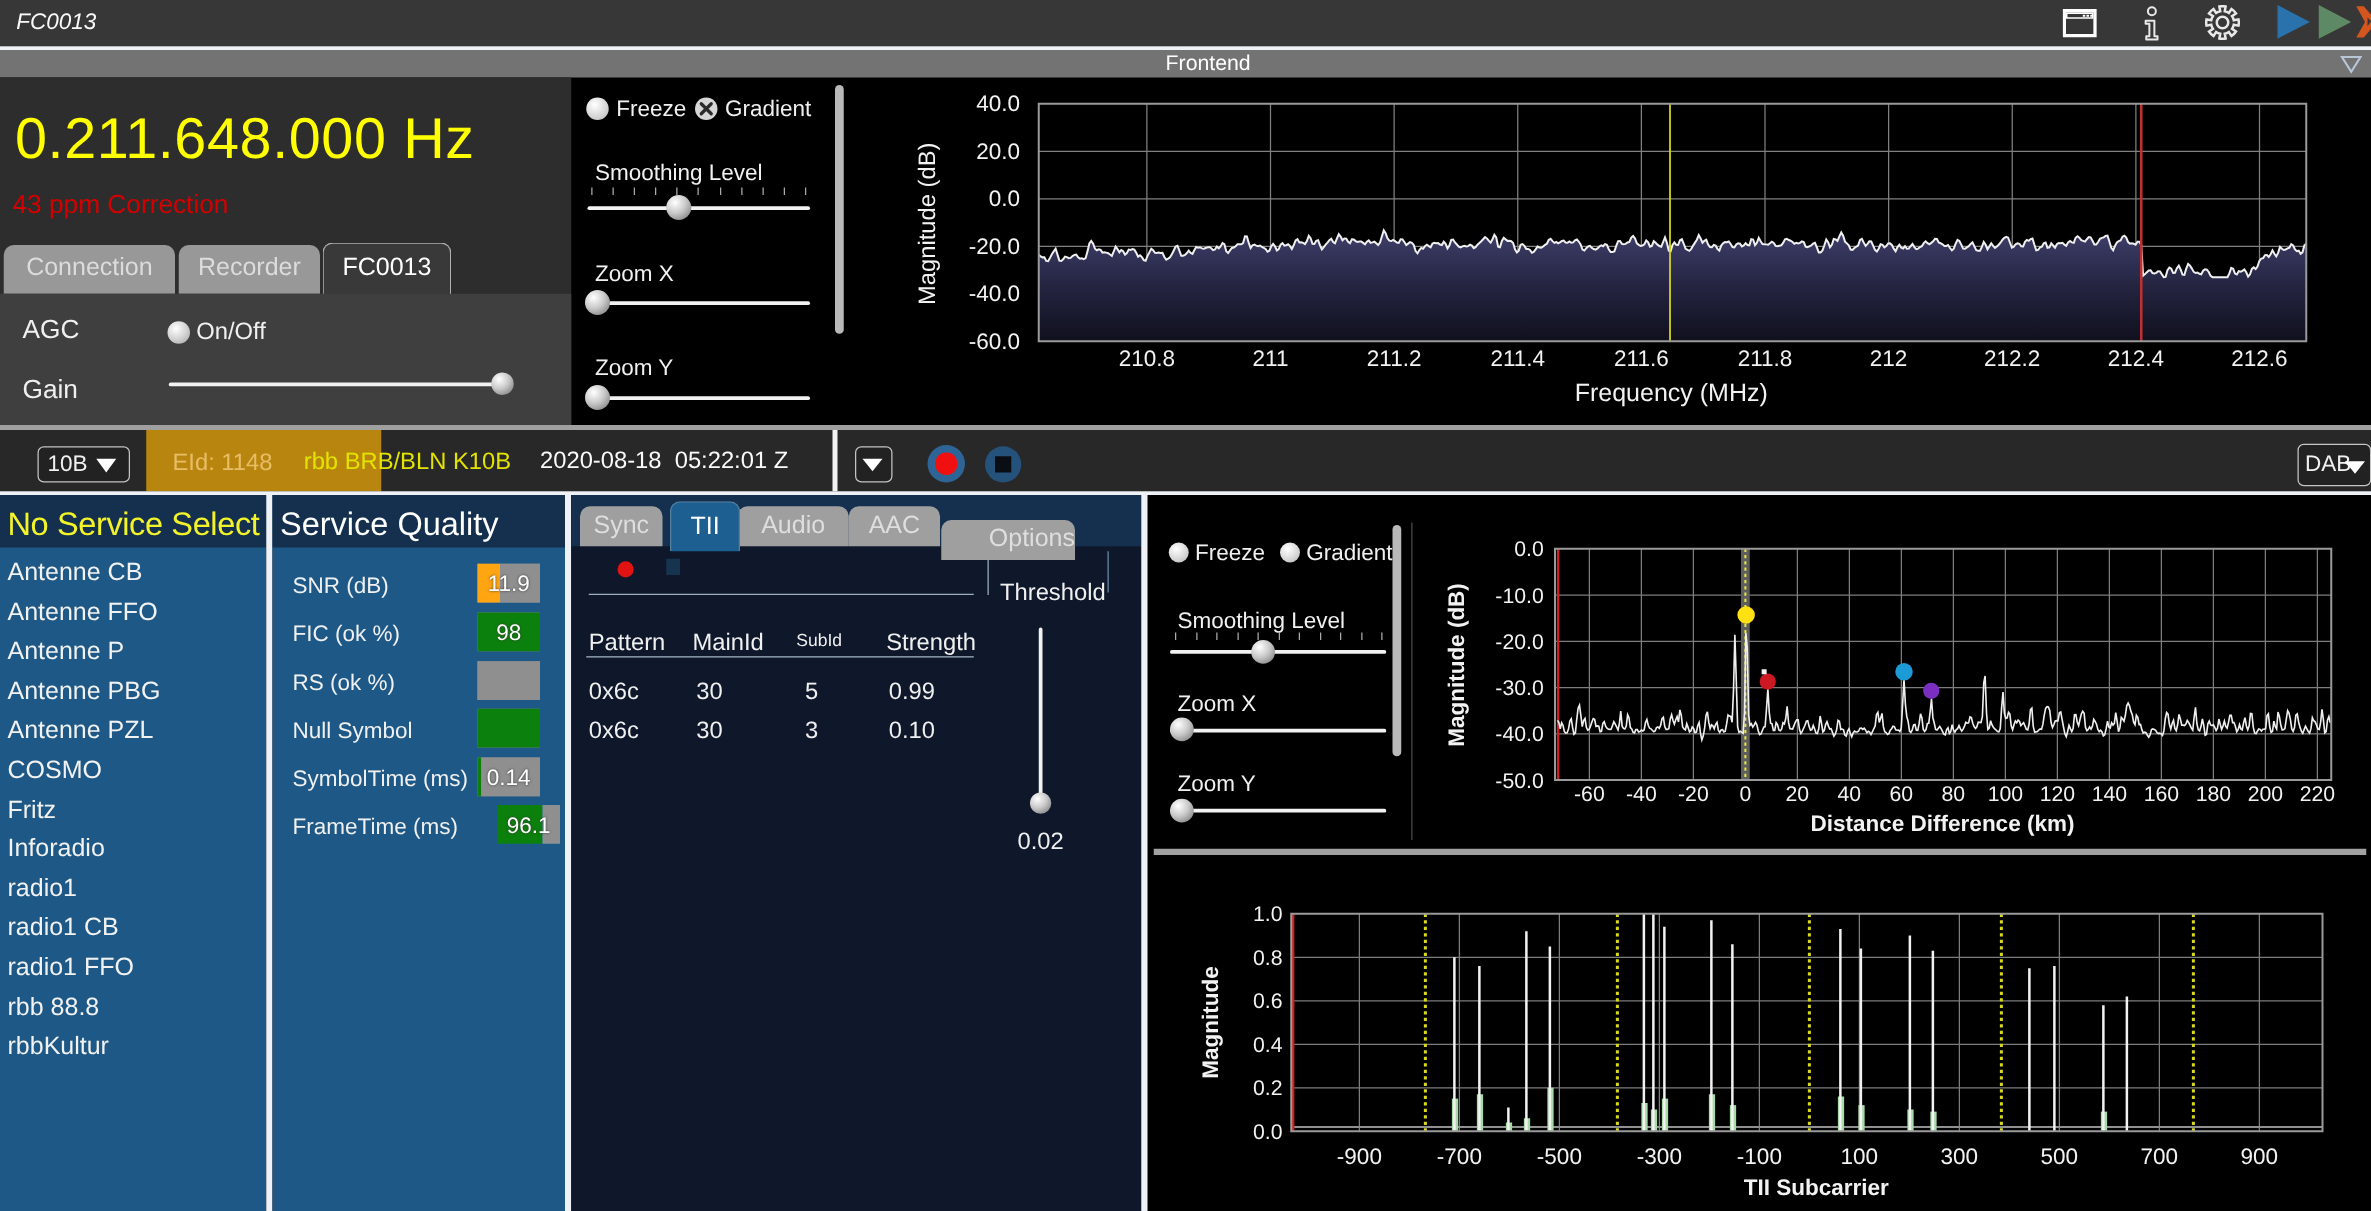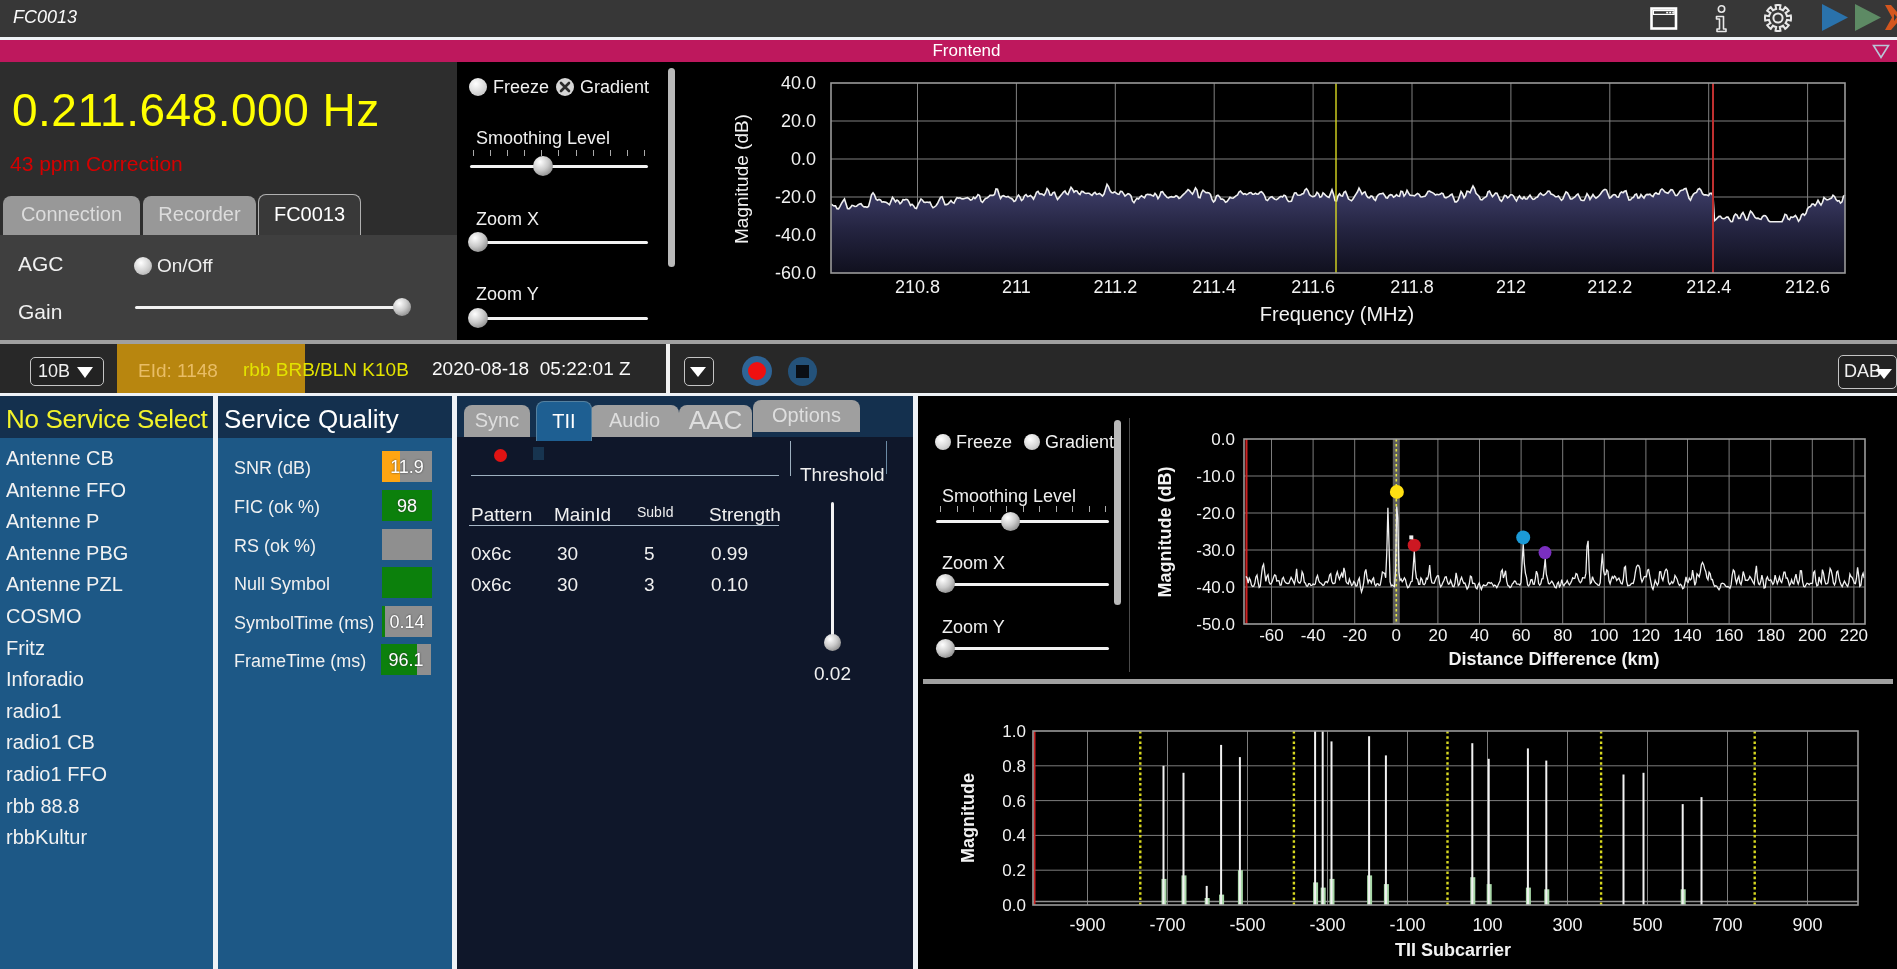--- a/index.html
+++ b/index.html
@@ -1,19 +1,19 @@
 <!DOCTYPE html>
 <html><head><meta charset="utf-8">
 <style>
 html,body{margin:0;padding:0;background:#000;}
 *{box-sizing:border-box;}
 #app{position:relative;width:1897px;height:969px;background:#000;overflow:hidden;
  font-family:"Liberation Sans", sans-serif;color:#f0f0f0;}
 .abs{position:absolute;}
-.navybar{background:#be185d;color:#fff;padding-left:48px;}
+.navybar{background:#737373;color:#fff;padding-left:48px;}
 .tri{width:0;height:0;}
 .slider-track{position:absolute;height:3px;background:#f2f2f2;border-radius:2px;}
 .knob{position:absolute;border-radius:50%;background:radial-gradient(circle at 35% 30%, #ffffff, #c9c9c9 45%, #8d8d8d 80%, #7a7a7a);}
 .radio{position:absolute;border-radius:50%;}
 .vscroll{position:absolute;width:7px;background:#b9b9b9;border-radius:4px;}
 .ticks{position:absolute;display:flex;justify-content:space-between;}
 .ticks i{display:block;width:1px;height:6px;background:#aaa;}
 </style></head><body>
 <div id="app">
 
@@ -208,34 +208,34 @@
       <div class="abs" style="left:164px;top:171px;width:50px;height:31px;background:#8f8f8f;">
         <div class="abs" style="left:0px;top:0;width:50px;height:31px;background:#0c800c;"></div>
       </div>
       <div class="abs" style="left:16px;top:217px;font-size:18px;">SymbolTime (ms)</div>
       <div class="abs" style="left:164px;top:210px;width:50px;height:31px;background:#8f8f8f;">
         <div class="abs" style="left:0px;top:0;width:3px;height:31px;background:#0c800c;"></div>
         <div class="abs" style="left:3px;top:0;width:47px;height:31px;background:#8f8f8f;"></div>
         <div class="abs" style="left:0;top:6px;width:50px;text-align:center;font-size:18px;color:#fff;text-shadow:0 0 2px #333;">0.14</div>
       </div>
       <div class="abs" style="left:16px;top:255px;font-size:18px;">FrameTime (ms)</div>
-      <div class="abs" style="left:163px;top:248px;width:50px;height:31px;background:#0369a1;">
+      <div class="abs" style="left:180px;top:248px;width:50px;height:31px;background:#0369a1;">
         <div class="abs" style="left:0px;top:0;width:36px;height:31px;background:#0c800c;"></div>
         <div class="abs" style="left:36px;top:0;width:14px;height:31px;background:#8f8f8f;"></div>
         <div class="abs" style="left:0;top:6px;width:50px;text-align:center;font-size:18px;color:#fff;text-shadow:0 0 2px #333;">96.1</div>
       </div>
     </div>
     <div class="abs" style="left:452px;top:396px;width:5px;height:573px;background:#eef2f6;"></div>
     <div class="abs" style="left:457px;top:396px;width:456px;height:664px;background:#0f172a;overflow:hidden;">
       <div class="abs" style="left:0;top:0;width:456px;height:41px;background:#14304e;"></div>
       <div class="abs" style="left:7px;top:9px;width:66px;height:32px;background:#9f9f9f;border-radius:8px 8px 0 0;text-align:center;line-height:31px;font-size:20px;color:#dedede;z-index:2;">Sync</div>
       <div class="abs" style="left:79px;top:5px;width:56px;height:40px;background:#1e5f92;border:1px solid #54809f;border-bottom:none;border-radius:8px 8px 0 0;text-align:center;line-height:38px;font-size:20px;color:#fff;z-index:3;">TII</div>
       <div class="abs" style="left:133px;top:9px;width:89px;height:32px;background:#9f9f9f;border-radius:8px 8px 0 0;text-align:center;line-height:31px;font-size:20px;color:#dedede;z-index:2;">Audio</div>
-      <div class="abs" style="left:222px;top:9px;width:73px;height:32px;background:#9f9f9f;border-radius:8px 8px 0 0;text-align:center;line-height:31px;font-size:26px;color:#dedede;z-index:2;">AAC</div>
-      <div class="abs" style="left:296px;top:4px;width:107px;height:32px;background:#9f9f9f;border-radius:8px 8px 0 0;text-align:center;line-height:31px;font-size:20px;color:#dedede;z-index:2;">Options</div>
+      <div class="abs" style="left:222px;top:9px;width:73px;height:32px;background:#9f9f9f;border-radius:8px 8px 0 0;text-align:center;line-height:31px;font-size:20px;color:#dedede;z-index:2;">AAC</div>
+      <div class="abs" style="left:296px;top:20px;width:107px;height:32px;background:#9f9f9f;border-radius:8px 8px 0 0;text-align:right;line-height:31px;font-size:20px;color:#dedede;z-index:2;">Options</div>
       <div class="abs" style="left:37px;top:53px;width:13px;height:13px;border-radius:50%;background:#e01313;"></div>
       <div class="abs" style="left:76px;top:51px;width:11px;height:13px;background:#17344f;"></div>
       <div class="abs" style="left:14px;top:79px;width:308px;height:1px;background:#9db0c0;"></div>
       <div class="abs" style="left:14px;top:108px;font-size:19px;">Pattern</div>
       <div class="abs" style="left:97px;top:108px;font-size:19px;">MainId</div>
       <div class="abs" style="left:180px;top:108px;font-size:14px;">SubId</div>
       <div class="abs" style="left:252px;top:108px;font-size:19px;">Strength</div>
       <div class="abs" style="left:12px;top:129px;width:310px;height:1px;background:#a7b8c8;"></div>
       <div class="abs" style="left:14px;top:147px;font-size:19px;">0x6c</div>
       <div class="abs" style="left:100px;top:147px;font-size:19px;">30</div>

